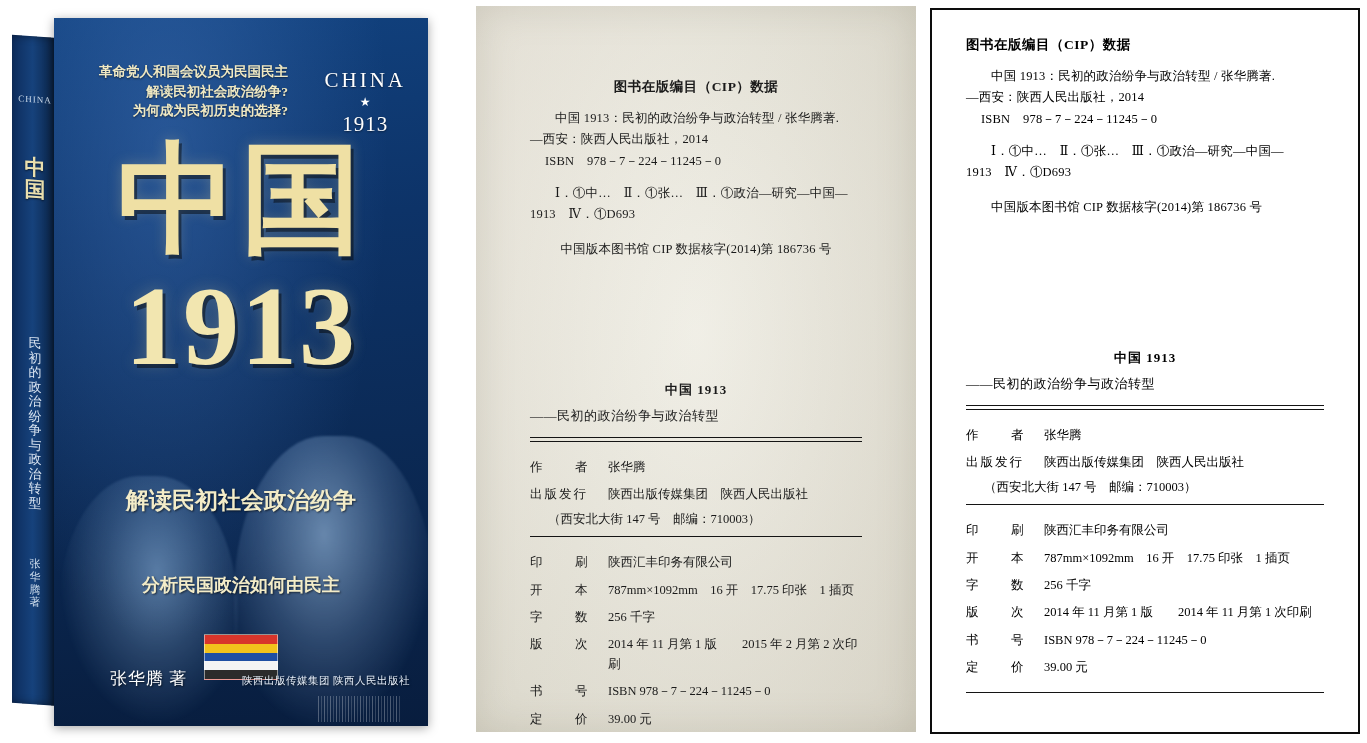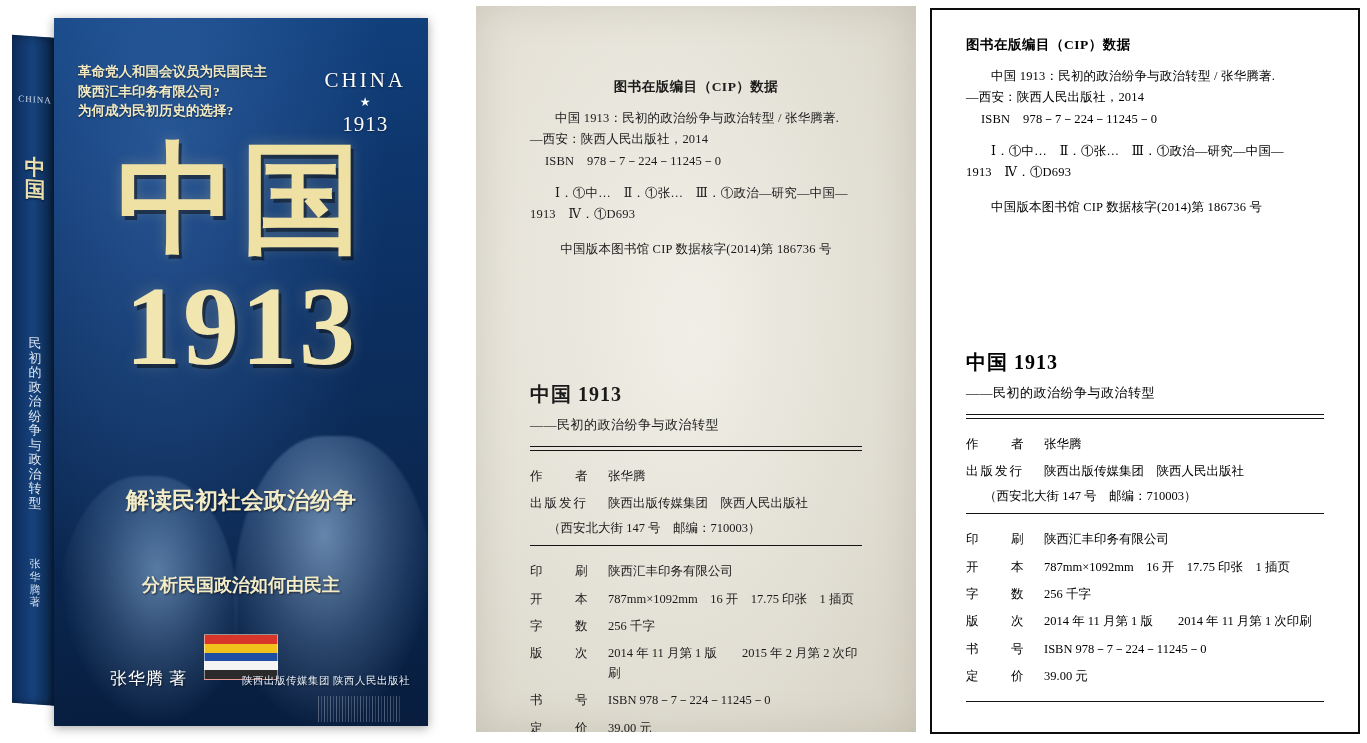--- a/index.html
+++ b/index.html
@@ -103,21 +103,21 @@
   .cover-topcopy {
     position: absolute;
     left: 24px; top: 44px;
     width: 210px;
     color: #f0e9c3;
     font-size: 13.5px;
     line-height: 1.45;
     font-weight: bold;
     text-shadow: 0 1px 2px rgba(0,0,0,.55);
   }
-  .cover-topcopy div { white-space: nowrap; }
+  .cover-topcopy div { white-space: nowrap; text-align: right; }
   .cover-china {
     position: absolute;
     right: 22px; top: 50px;
     text-align: center;
     color: #ffffff;
   }
   .cover-china .cn-en {
     font-size: 21px; letter-spacing: 3px;
     font-family: "Liberation Serif", serif;
     text-shadow: 0 1px 2px rgba(0,0,0,.5);
@@ -263,22 +263,22 @@
   }
   .cip-line {
     font-size: 12.5px;
     line-height: 1.7;
     letter-spacing: .2px;
   }
   .indent1 { text-indent: 2em; }
   .cip-block { margin-bottom: 11px; }
 
   .blk-title {
-    text-align: left;
-    font-size: 20px;
+    text-align: center;
+    font-size: 13px;
     font-weight: bold;
     letter-spacing: 1px;
   }
   .blk-sub {
     text-align: left;
     font-size: 13px;
     letter-spacing: .5px;
     margin-top: 8px;
   }
   .rule {
@@ -319,21 +319,21 @@
       <div class="spine-sub">民初的政治纷争与政治转型</div>
       <div class="spine-author">张华腾 著</div>
     </div>
 
     <div class="cover-front">
       <div class="portrait-left"></div>
       <div class="portrait-right"></div>
 
       <div class="cover-topcopy">
         <div>革命党人和国会议员为民国民主</div>
-        <div>陕西汇丰印务有限公司?</div>
+        <div>解读民初社会政治纷争?</div>
         <div>为何成为民初历史的选择?</div>
       </div>
 
       <div class="cover-china">
         <div class="cn-en">CHINA</div>
         <span class="cn-star">★</span>
         <div class="cn-yr">1913</div>
       </div>
 
       <div class="cover-bigtitle">中国</div>

